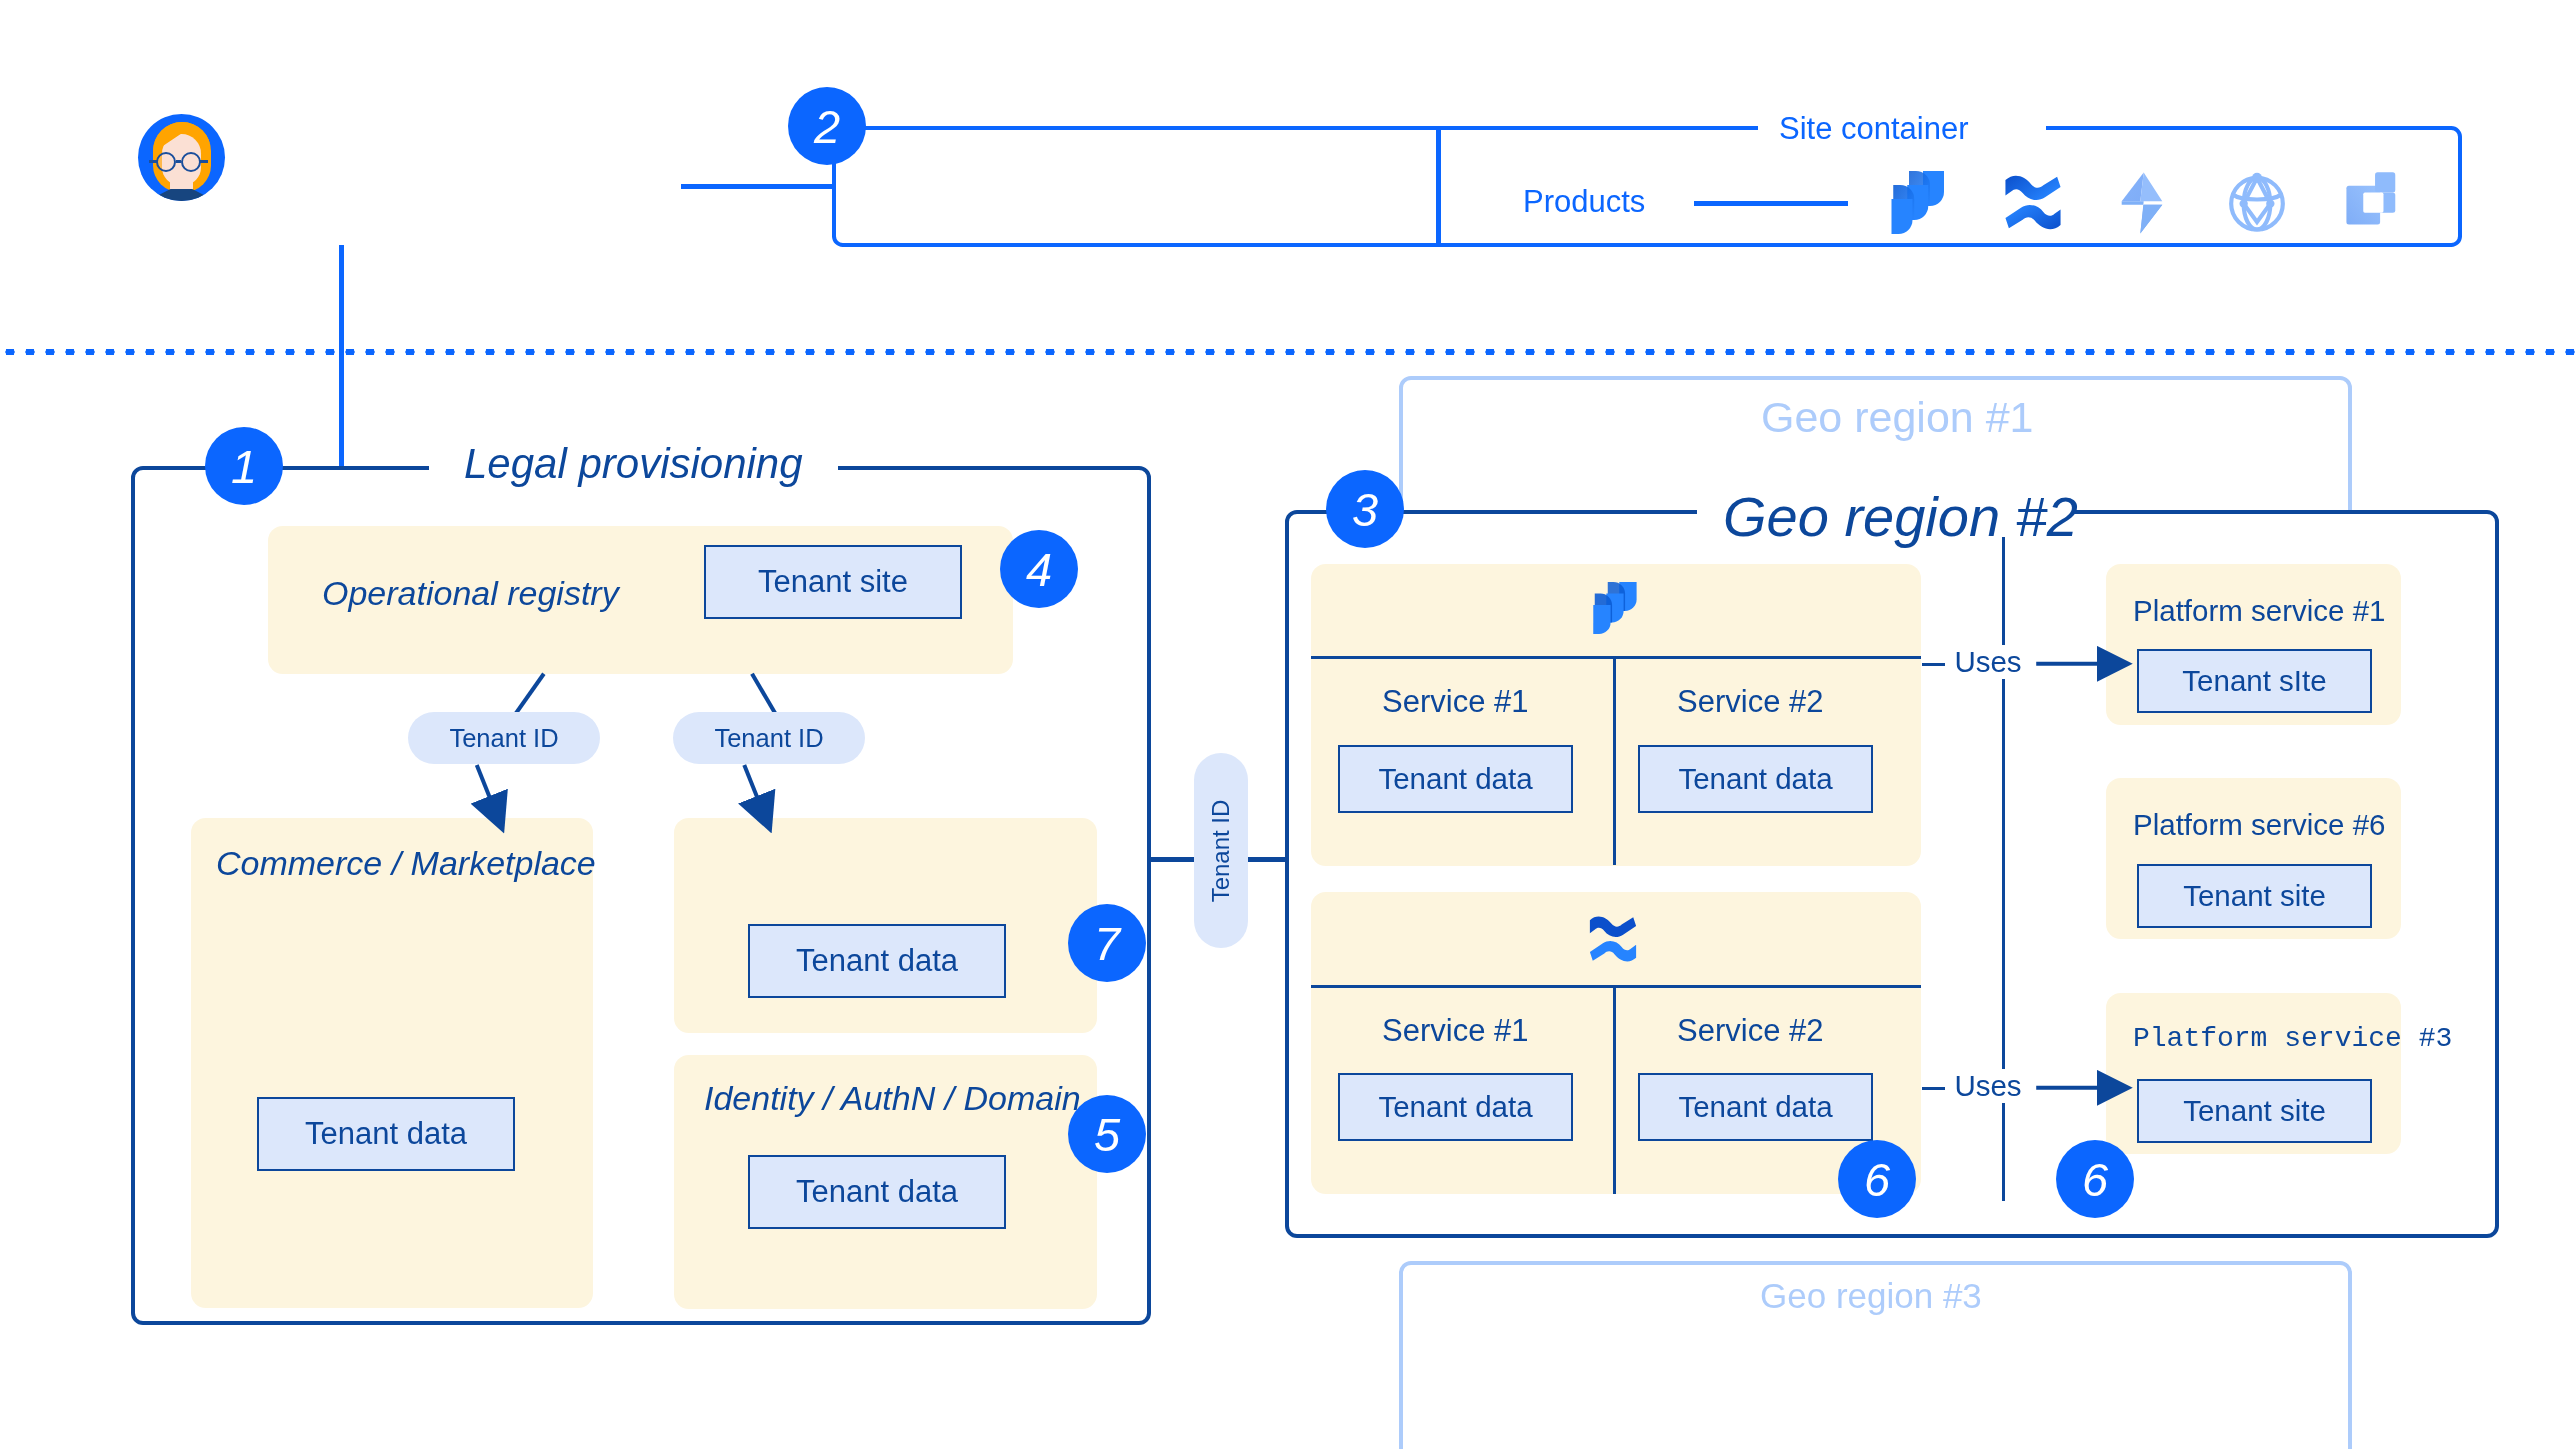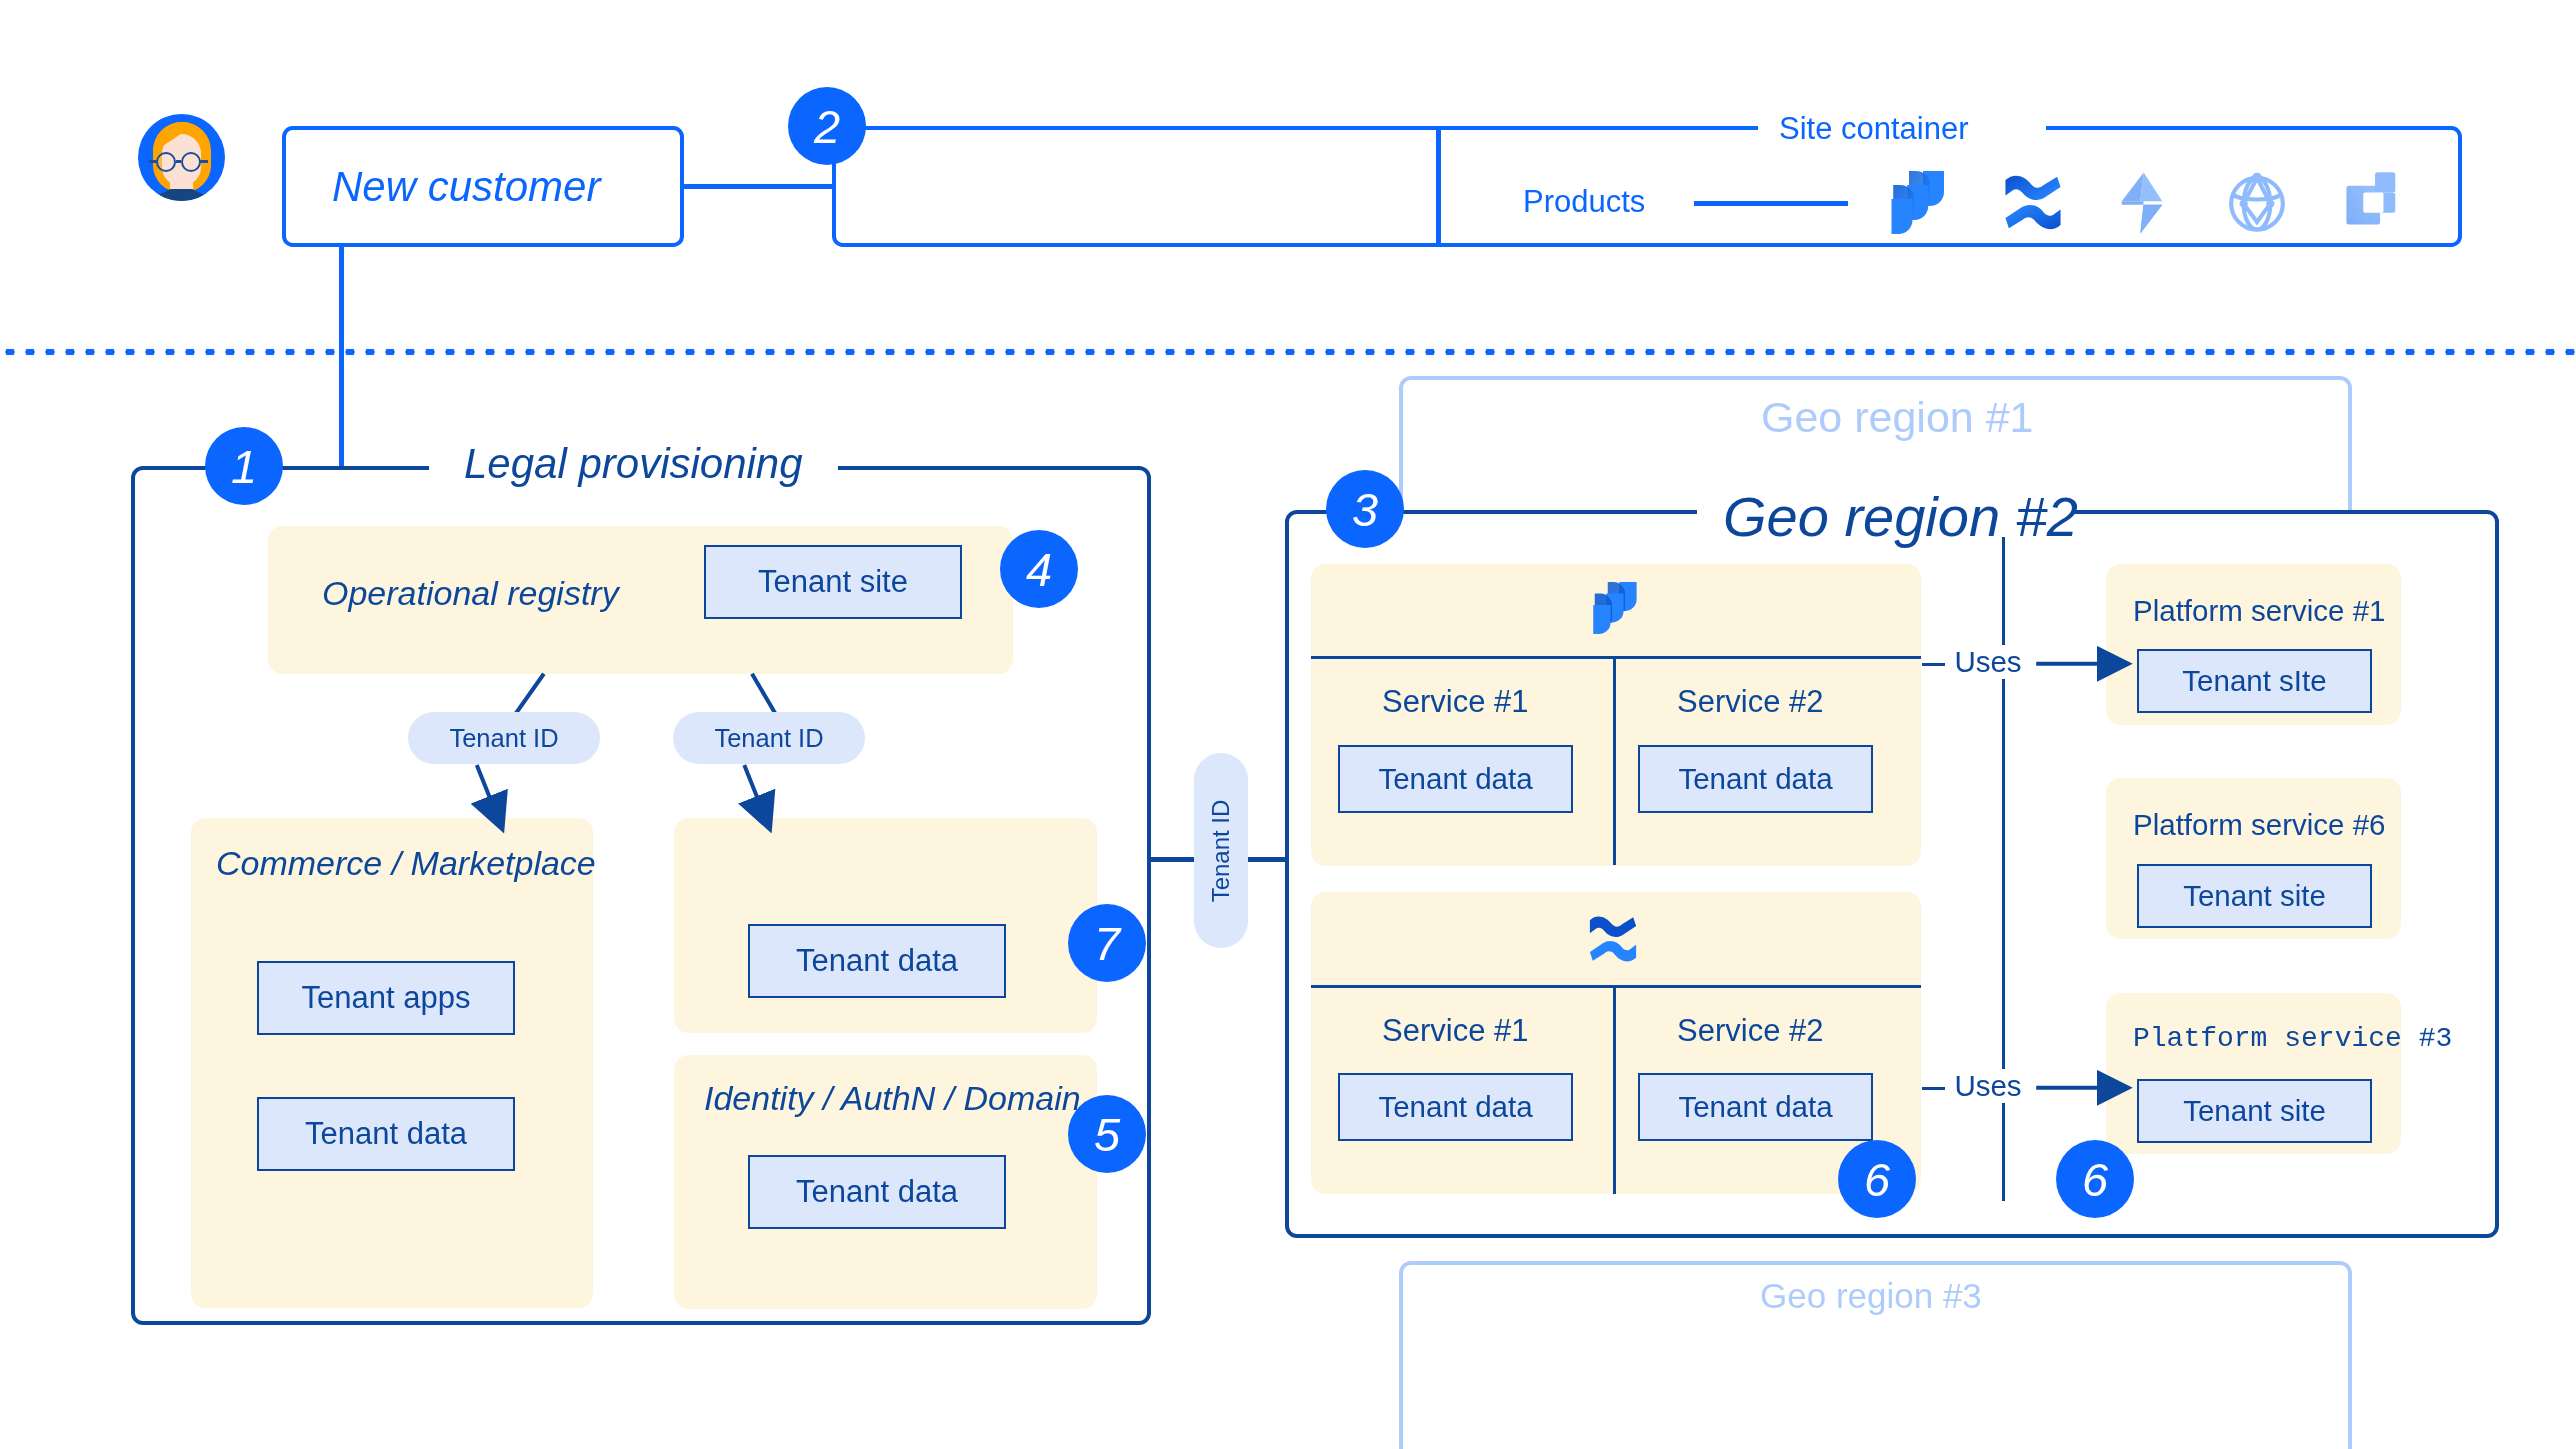--- a/index.html
+++ b/index.html
@@ -107,23 +107,20 @@
     <div class="av-fringe"></div>
     <div class="av-neck"></div>
     <div class="av-body"></div>
     <div class="av-temple-l"></div>
     <div class="av-temple-r"></div>
     <div class="av-glass av-gl"></div>
     <div class="av-glass av-gr"></div>
     <div class="av-bridge"></div>
   </div>
 
-  <div class="abs obox" style="left:282px;top:126px;width:402px;height:121px;display:flex;align-items:center;">
-    <div style="padding-left:46px;font-size:42px;" class="title-italic">New customer</div>
-  </div>
 
   <div class="abs lh" style="left:681px;top:184px;width:154px;"></div>
 
   <div class="abs lv" style="left:339px;top:245px;height:225px;"></div>
   <div class="abs lh" style="left:339px;top:466px;width:134px;"></div>
 
   <div class="abs obox" style="left:832px;top:126px;width:1630px;height:121px;"></div>
 
   <div class="abs lv" style="left:1436px;top:126px;height:121px;"></div>
 
@@ -257,21 +254,20 @@
       <marker id="ah" markerWidth="10" markerHeight="10" refX="6" refY="5" orient="auto">
         <path d="M0,0 L10,5 L0,10 z" fill="#0C479B"></path>
       </marker>
     </defs>
     <line x1="30" y1="0" x2="62" y2="80" stroke="#0C479B" stroke-width="6" marker-end="url(#ah)"></line>
     <line x1="430" y1="0" x2="462" y2="80" stroke="#0C479B" stroke-width="6" marker-end="url(#ah)"></line>
   </svg>
 
   <div class="abs cream" style="left:191px;top:818px;width:402px;height:490px;z-index:6;"></div>
   <div class="abs title-navy" style="left:216px;top:844px;font-size:34px;z-index:7;">Commerce / Marketplace</div>
-  <div class="abs dbox" style="left:257px;top:961px;width:258px;height:74px;font-size:31px;z-index:7;">Tenant apps</div>
   <div class="abs dbox" style="left:257px;top:1097px;width:258px;height:74px;font-size:31px;z-index:7;">Tenant data</div>
 
   <div class="abs cream" style="left:674px;top:818px;width:423px;height:215px;z-index:6;"></div>
   <div class="abs dbox" style="left:748px;top:924px;width:258px;height:74px;font-size:31px;z-index:7;">Tenant data</div>
 
   <div class="abs marker" style="left:1068px;top:904px;">7</div>
 
   <div class="abs cream" style="left:674px;top:1055px;width:423px;height:254px;z-index:6;"></div>
   <div class="abs title-navy" style="left:704px;top:1079px;font-size:34px;z-index:7;">Identity / AuthN / Domain</div>
   <div class="abs dbox" style="left:748px;top:1155px;width:258px;height:74px;font-size:31px;z-index:7;">Tenant data</div>

